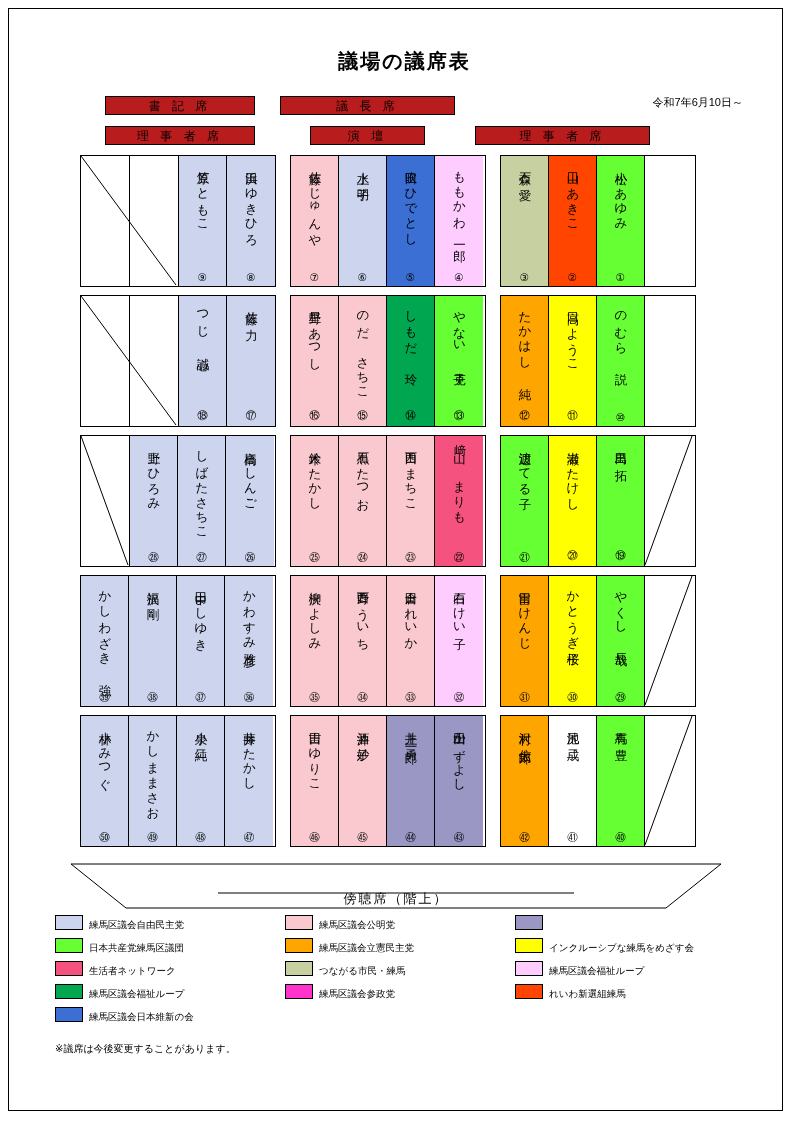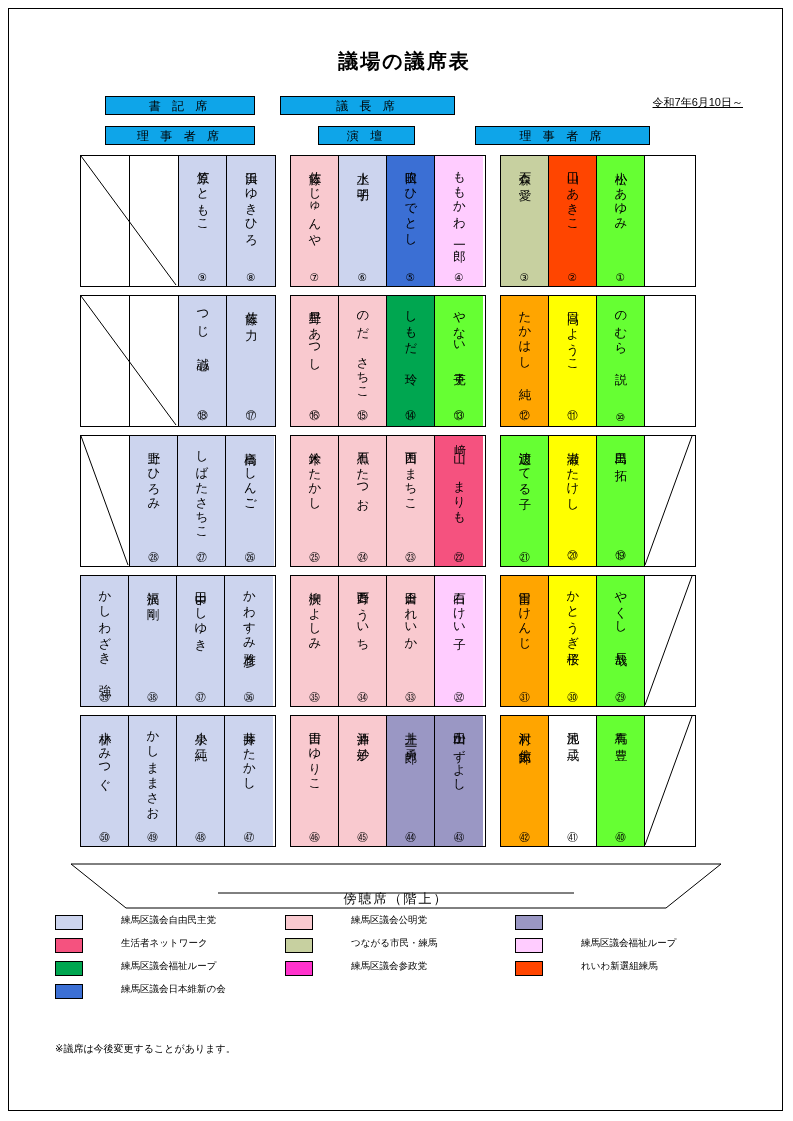--- a/index.html
+++ b/index.html
@@ -23,33 +23,32 @@
     top:48px;left:8px;width:100%;
     text-align:center;
     font-size:20px;
     font-weight:bold;
     letter-spacing:2px;
   }
   .date{
     position:absolute;
     top:95px;right:50px;
     font-size:11px;
-    text-decoration:underline;
   }
   
   .hdrbox{
     position:absolute;
     border:1px solid #000;
     box-sizing:border-box;
     text-align:center;
     font-size:12px;
     letter-spacing:4px;
     line-height:19px;
     height:19px;
-    background:#0ea5e9;
+    background:#b91c1c;
   }
   
   #grid{
     position:absolute;
     left:80px;top:155px;
     width:632px;
   }
   .row{
     display:flex;
     height:132px;
@@ -112,21 +111,21 @@
     letter-spacing:2px;
   }
   
   #legend{
     position:absolute;
     left:55px;top:915px;
     width:690px;
     font-size:9.5px;
   }
   #legend .lrow{display:flex;margin-bottom:8px;}
-  #legend .litem{display:flex;align-items:flex-start;width:232px;gap:32px;}
+  #legend .litem{display:flex;align-items:flex-end;width:232px;}
   #legend .sw{
     width:26px;height:13px;
     border:1px solid #000;
     margin-right:6px;
     flex:0 0 auto;
   }
   #legend .ltxt{line-height:10.5px;}
   #note{
     position:absolute;
     left:55px;top:1042px;
@@ -137,21 +136,21 @@
 <body>
 
 <div id="frame"></div>
 
 <div class="title">議場の議席表</div>
 <div class="date">令和7年6月10日～</div>
 
 <div class="hdrbox" style="left:105px;top:96px;width:150px;">書 記 席</div>
 <div class="hdrbox" style="left:280px;top:96px;width:175px;">議 長 席</div>
 <div class="hdrbox" style="left:105px;top:126px;width:150px;">理 事 者 席</div>
-<div class="hdrbox" style="left:318px;top:126px;width:97px;">演 壇</div>
+<div class="hdrbox" style="left:310px;top:126px;width:115px;">演 壇</div>
 <div class="hdrbox" style="left:475px;top:126px;width:175px;">理 事 者 席</div>
 
 <div id="grid">
     <div class="row">
       <div class="blk left">
         <div class="empty" style="overflow: visible;">
           <svg width="96" height="130" style="position:absolute;left:0;top:0;">
             <line x1="0" y1="0" x2="95" y2="129" stroke="#000" stroke-width="1"></line>
           </svg>
         </div>
@@ -441,20 +440,34 @@
       <div class="litem">
         <div class="sw" style="background: rgb(249, 201, 207);"></div>
         <div class="ltxt">練馬区議会公明党</div>
       </div>
       <div class="litem">
         <div class="sw" style="background: rgb(154, 151, 196);"></div>
       </div>
     </div>
     <div class="lrow">
       <div class="litem">
+        <div class="sw" style="background: rgb(102, 255, 51);"></div>
+        <div class="ltxt">日本共産党練馬区議団</div>
+      </div>
+      <div class="litem">
+        <div class="sw" style="background: rgb(255, 165, 0);"></div>
+        <div class="ltxt">練馬区議会立憲民主党</div>
+      </div>
+      <div class="litem">
+        <div class="sw" style="background: rgb(255, 255, 0);"></div>
+        <div class="ltxt">インクルーシブな練馬をめざす会</div>
+      </div>
+    </div>
+    <div class="lrow">
+      <div class="litem">
         <div class="sw" style="background: rgb(245, 82, 127);"></div>
         <div class="ltxt">生活者ネットワーク</div>
       </div>
       <div class="litem">
         <div class="sw" style="background: rgb(199, 208, 160);"></div>
         <div class="ltxt">つながる市民・練馬</div>
       </div>
       <div class="litem">
         <div class="sw" style="background: rgb(255, 204, 255);"></div>
         <div class="ltxt">練馬区議会福祉ループ</div>

